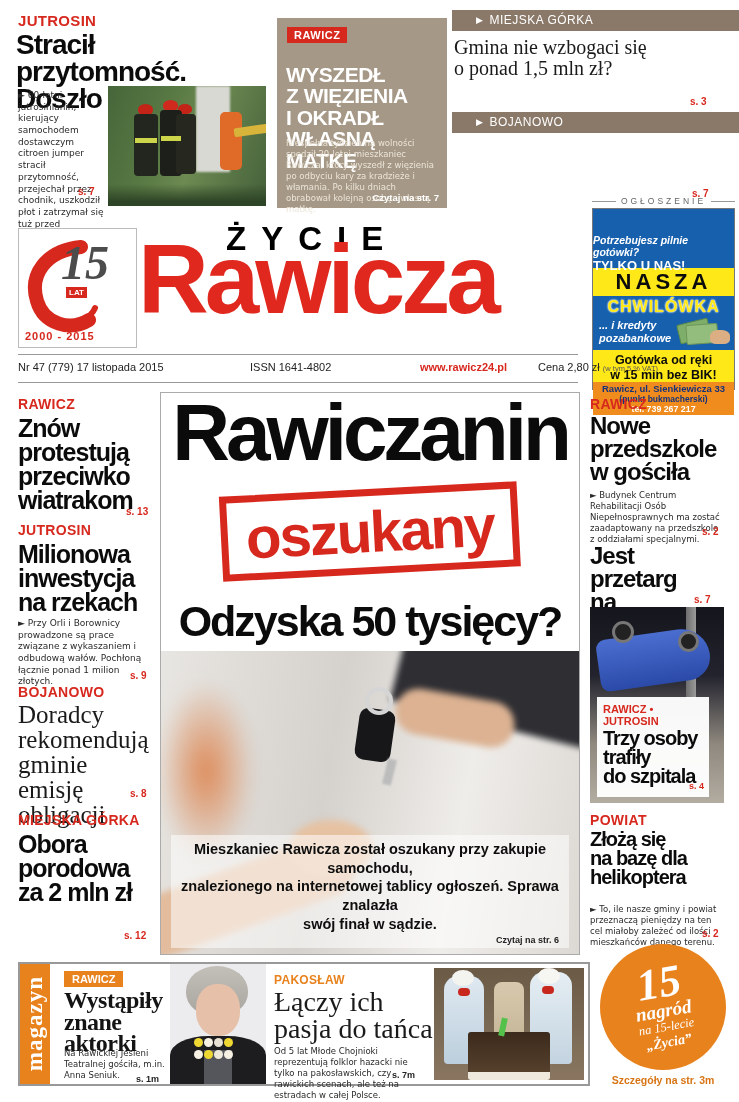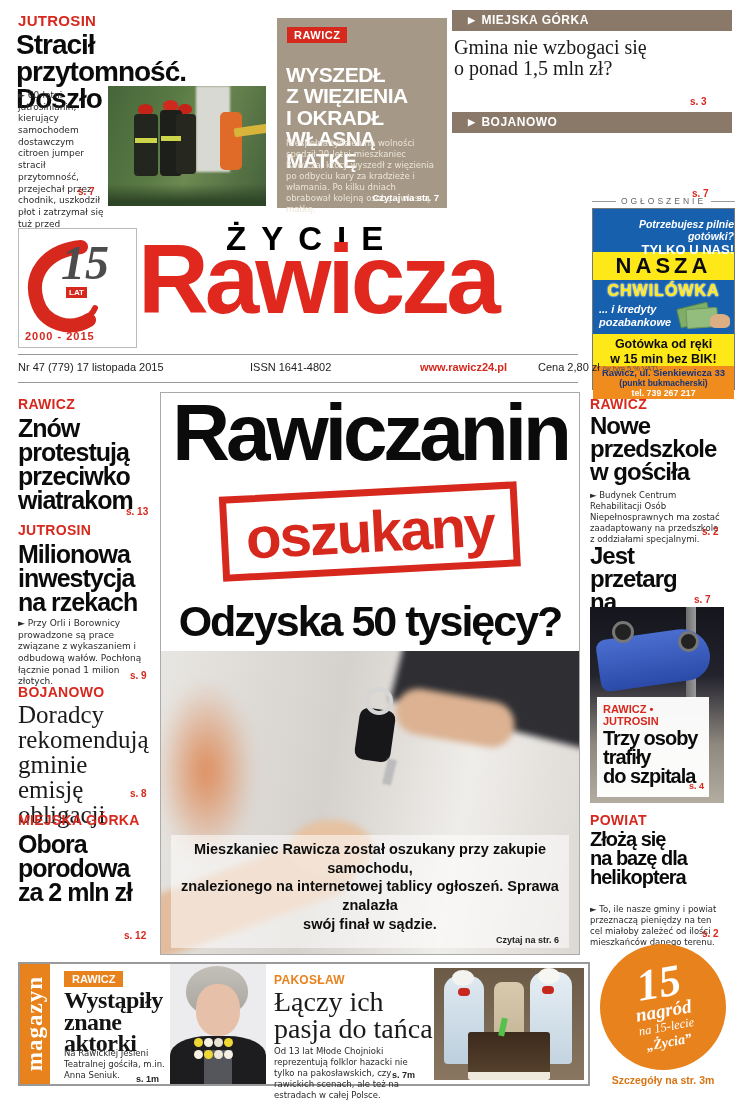--- a/index.html
+++ b/index.html
@@ -7,21 +7,21 @@
         font-family:"Liberation Sans",sans-serif;color:#111;}
   .abs{position:absolute;}
   .pre{white-space:pre-line;}
   .kicker{color:#d7281e;font-weight:bold;font-size:14px;letter-spacing:.3px;}
   .kicker-or{color:#e8821d;font-weight:bold;font-size:12px;letter-spacing:.3px;}
   .hl{font-weight:bold;letter-spacing:-1px;line-height:.96;color:#0b0b0b;margin:0;}
   .hl-serif{font-family:"Liberation Serif",serif;font-weight:bold;line-height:.97;color:#141414;margin:0;letter-spacing:-.5px;}
   .hl-serif-light{font-family:"Liberation Serif",serif;font-weight:normal;line-height:1.03;color:#1a1a1a;margin:0;}
   .body-txt{font-family:"DejaVu Sans",sans-serif;font-size:9px;line-height:1.3;color:#2a2a2a;margin:0;}
   .pref{color:#d7281e;font-weight:bold;font-size:10px;}
-  .bar{background:#8a7868;color:#fff;font-weight:bold;font-size:12px;line-height:21px;height:21px;padding-left:16px;letter-spacing:.5px;}
+  .bar{background:#8a7868;color:#fff;font-weight:normal;font-size:12px;line-height:21px;height:21px;padding-left:24px;letter-spacing:.5px;}
   .bar .arr{font-size:9px;margin-right:6px;position:relative;top:-1px;}
   .photo{overflow:hidden;}
   .veil{position:absolute;}
 </style>
 </head>
 <body>
 
 <div class="page">
 
   <section class="abs" style="left:18px;top:10px;width:248px;height:198px;">
@@ -68,21 +68,21 @@
     </div>
     <span class="pref abs" style="left:240px;top:178px;">s. 7</span>
   </section>
 
   <div class="abs" style="left:592px;top:196px;width:143px;display:flex;align-items:center;gap:5px;">
     <span style="flex:1;height:1px;background:#999;"></span>
     <span style="font-size:8.5px;letter-spacing:3px;color:#666;">OGŁOSZENIE</span>
     <span style="flex:1;height:1px;background:#999;"></span>
   </div>
   <section class="abs" style="left:592px;top:208px;width:143px;height:182px;border:1px solid #777;box-sizing:border-box;background:#1660ae;">
-    <div style="height:34px;text-align:right;padding-top:9px;">
+    <div style="height:34px;text-align:left;padding-top:9px;margin-top:16px;">
       <div style="color:#fff;font-weight:bold;font-style:italic;font-size:10.5px;">Potrzebujesz pilnie gotówki?</div>
       <div style="color:#fff;font-weight:bold;font-size:13px;">TYLKO U NAS!</div>
     </div>
     <div style="height:28px;background:#ffe818;color:#0c0c0c;font-weight:bold;font-size:22px;line-height:28px;text-align:center;letter-spacing:4px;">NASZA</div>
     <div style="height:22px;color:#ffe818;font-weight:bold;font-size:16px;line-height:22px;text-align:center;letter-spacing:1px;text-shadow:0 0 2px #fff,0 0 2px #fff;">CHWILÓWKA</div>
     <div style="height:32px;position:relative;">
       <div class="pre" style="position:absolute;left:6px;top:1px;color:#fff;font-weight:bold;font-style:italic;font-size:11px;line-height:1.2;">... i kredyty
 pozabankowe</div>
       <div class="veil" style="right:24px;top:3px;width:30px;height:18px;background:#7fae6a;transform:rotate(-14deg);border-radius:2px;border:1px solid #5d8a4c;"></div>
       <div class="veil" style="right:16px;top:6px;width:30px;height:18px;background:#93bd7c;transform:rotate(-4deg);border-radius:2px;border:1px solid #6d9659;"></div>
@@ -234,21 +234,21 @@
           <i style="width:9px;height:9px;border-radius:50%;background:#f6f1e3;"></i>
           <i style="width:9px;height:9px;border-radius:50%;background:#f0d832;"></i>
           <i style="width:9px;height:9px;border-radius:50%;background:#efe9da;"></i>
           <i style="width:9px;height:9px;border-radius:50%;background:#f6f1e3;"></i>
       </div>
     </div>
 
     <div class="kicker-or abs" style="left:254px;top:9px;">PAKOSŁAW</div>
     <h2 class="hl-serif-light pre abs" style="left:254px;top:24px;font-size:28px;line-height:.98;">Łączy ich
 pasja do tańca</h2>
-    <p class="body-txt abs" style="left:254px;top:82px;width:150px;font-size:8.5px;">Od 13 lat Młode Chojnioki reprezentują folklor hazacki nie tylko na pakosławskich, czy rawickich scenach, ale też na estradach w całej Polsce.</p>
+    <p class="body-txt abs" style="left:254px;top:82px;width:150px;font-size:8.5px;">Od 5 lat Młode Chojnioki reprezentują folklor hazacki nie tylko na pakosławskich, czy rawickich scenach, ale też na estradach w całej Polsce.</p>
     <span class="pref abs" style="left:372px;top:106px;font-size:9px;color:#222;">s. 7m</span>
 
     <div class="photo abs" style="left:414px;top:4px;width:150px;height:112px;background:linear-gradient(180deg,#6a5a46 0%,#7a6a55 55%,#8a7660 100%);">
       <div class="veil" style="left:10px;top:8px;width:40px;height:88px;background:linear-gradient(180deg,#dfe9f1,#bccfdd);border-radius:14px 14px 4px 4px;"></div>
       <div class="veil" style="left:96px;top:4px;width:42px;height:92px;background:linear-gradient(180deg,#e6eef4,#c3d4e0);border-radius:14px 14px 4px 4px;"></div>
       <div class="veil" style="left:18px;top:2px;width:22px;height:16px;background:#f3f3f0;border-radius:50%;"></div>
       <div class="veil" style="left:104px;top:0;width:22px;height:16px;background:#f6f6f2;border-radius:50%;"></div>
       <div class="veil" style="left:24px;top:20px;width:12px;height:8px;background:#c8271e;border-radius:4px;"></div>
       <div class="veil" style="left:108px;top:18px;width:12px;height:8px;background:#c8271e;border-radius:4px;"></div>
       <div class="veil" style="left:60px;top:14px;width:30px;height:70px;background:linear-gradient(180deg,#d8c9ae,#c3b394);border-radius:8px;"></div>

